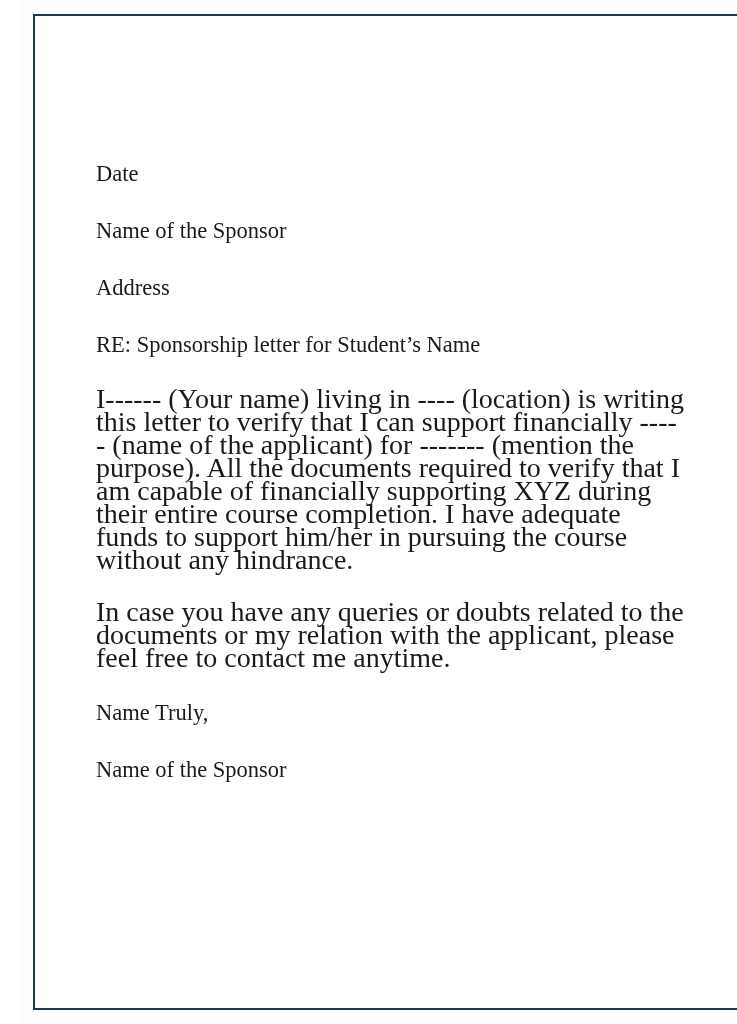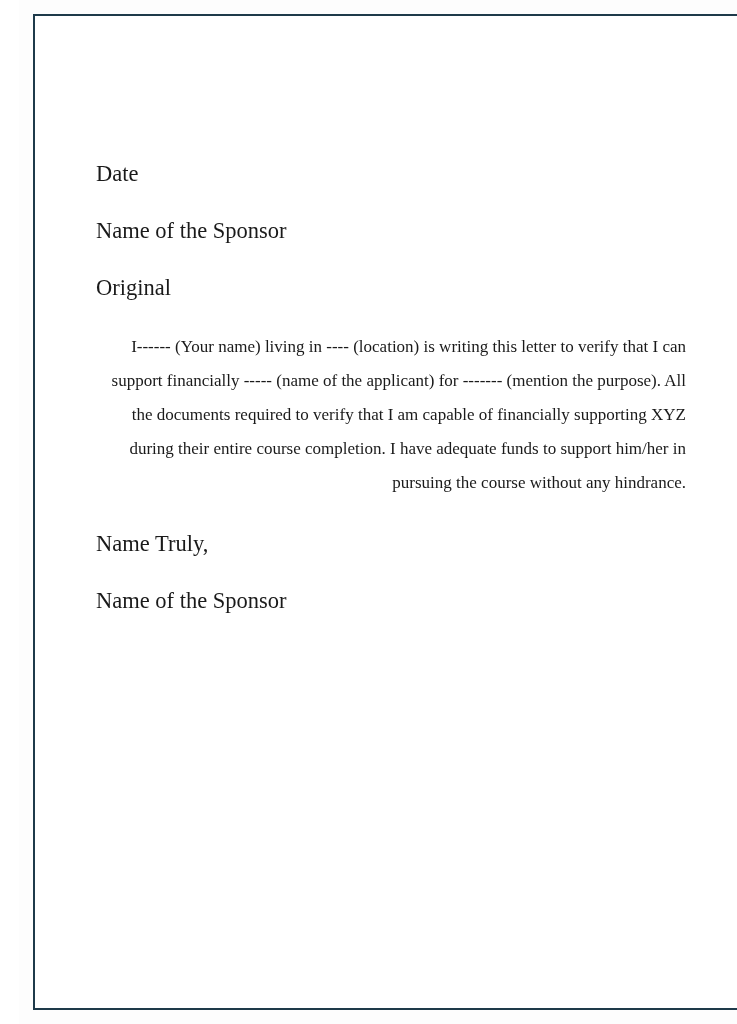--- a/index.html
+++ b/index.html
@@ -72,25 +72,25 @@
   .line {
     font-size: 22.5px;
     color: #1a1a1a;
     line-height: 29px;
     margin: 0 0 28px 0;
     text-align: left;
     white-space: normal;
   }
 
   .para {
-    font-size: 17px;
+    font-size: 28px;
     color: #1a1a1a;
-    line-height: 34px;
+    line-height: 23px;
     margin: 0 0 28px 0;
-    text-align: right;
+    text-align: left;
   }
 
   .para-body {
     margin-bottom: 29px;
   }
 </style>
 </head>
 <body>
 
 <div class="page-canvas" style="background: rgb(253, 253, 253);">
@@ -98,26 +98,28 @@
     <div class="letter-body">
 
       <h1 class="letter-title"></h1>
 
       <div class="letter-content">
 
         <p class="line" style="color: rgb(26, 26, 26);">Date</p>
 
         <p class="line" style="color: rgb(26, 26, 26);">Name of the Sponsor</p>
 
-        <p class="line" style="color: rgb(26, 26, 26);">Original</p>
+        <p class="line" style="color: rgb(26, 26, 26);">Address</p>
 
+        <p class="line" style="color: rgb(26, 26, 26);">RE: Sponsorship letter for Student’s Name</p>
 
 
         <p class="para para-body" style="color: rgb(26, 26, 26);">I------ (Your name) living in ---- (location) is writing this letter to verify that I can support financially ----- (name of the applicant) for ------- (mention the purpose).  All the documents required to verify that I am capable of financially supporting XYZ during their entire course completion. I have adequate funds to support him/her in pursuing the course without any hindrance.</p>
 
+        <p class="para para-body" style="color: rgb(26, 26, 26);">In case you have any queries or doubts related to the documents or my relation with the applicant, please feel free to contact me anytime.</p>
 
         <p class="line" style="color: rgb(26, 26, 26);">Name Truly,</p>
 
 
         <p class="line" style="color: rgb(26, 26, 26);">Name of the Sponsor</p>
 
       </div>
     </div>
   </div>
 </div>

